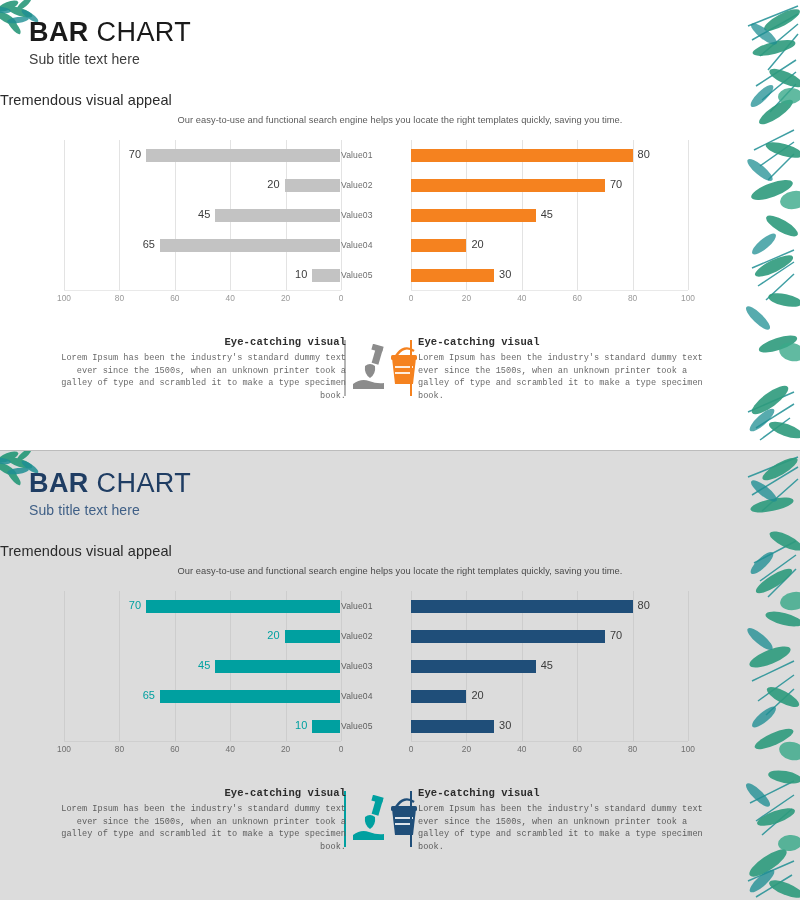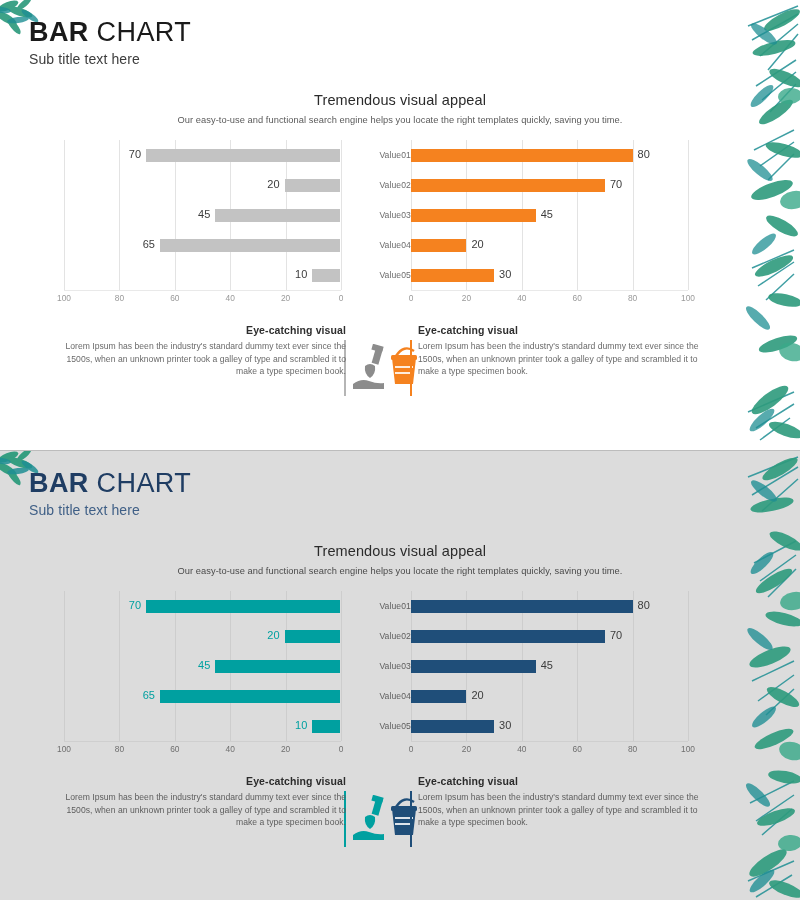--- a/index.html
+++ b/index.html
@@ -26,21 +26,21 @@
   .title .b{font-weight:700;}
   .title .r{font-weight:400;}
   .subtitle{font-size:14px;margin-top:5px;letter-spacing:.1px;}
   #slide-light .title{color:#1a1a1a;}
   #slide-light .subtitle{color:#3c3c3c;}
   #slide-gray .title{color:#1f3d63;}
   #slide-gray .subtitle{color:#3f5f86;}
 
   
   .chart-title{
-    position:absolute;left:0;right:0;top:92px;text-align:center;
+    position:absolute;left:0;right:0;top:92px;text-align:left;
     font-size:14.5px;color:#2b2b2b;letter-spacing:.1px;
   }
   .chart-sub{
     position:absolute;left:0;right:0;top:115px;text-align:center;
     font-size:9.3px;color:#5a5a5a;letter-spacing:.05px;
   }
   #slide-gray .chart-title{color:#2b2b2b;}
   #slide-gray .chart-sub{color:#4a4a4a;}
 
   .plot{
@@ -68,42 +68,42 @@
     position:absolute;top:7px;font-size:11px;line-height:14px;white-space:nowrap;
   }
   .bval.lv{text-align:right;}
   .bval.rv{text-align:left;}
 
   .cats{
     position:absolute;left:277px;top:0;width:70px;height:150px;
   }
   .cat{
     position:absolute;left:0;width:70px;height:30px;line-height:30px;
-    text-align:right;font-size:8.6px;color:#6d6d6d;letter-spacing:.1px;
+    text-align:left;font-size:8.6px;color:#6d6d6d;letter-spacing:.1px;
   }
   #slide-gray .cat{color:#5e5e5e;}
 
   .axis{
     position:absolute;top:150px;height:22px;
   }
   .axis.left{left:0;width:277px;}
   .axis.right{left:347px;width:277px;}
   .axis .tick{
     position:absolute;top:3px;font-size:8.4px;color:#9a9a9a;
     transform:translateX(-50%);white-space:nowrap;
   }
   #slide-gray .axis .tick{color:#6f6f6f;}
   .baseline{
     position:absolute;left:0;right:0;top:0;height:1px;background:#e9e9e9;
   }
   #slide-gray .baseline{background:#cfcfcf;}
 
   
   .feat{
-    position:absolute;top:324px;height:64px;
+    position:absolute;top:336px;height:64px;font-family:Liberation Mono, monospace;
   }
   .feat.fleft{left:56px;width:290px;}
   .feat.fright{left:418px;width:288px;}
   .feat-h{font-size:10.5px;font-weight:700;color:#2e2e2e;letter-spacing:.1px;}
   .feat-p{font-size:8.6px;line-height:12.6px;color:#6a6a6a;margin-top:4px;letter-spacing:.02px;}
   #slide-gray .feat-h{color:#2b2b2b;}
   #slide-gray .feat-p{color:#5d5d5d;}
   .fleft .feat-h,.fleft .feat-p{text-align:right;}
   .fright .feat-h,.fright .feat-p{text-align:left;}
 

